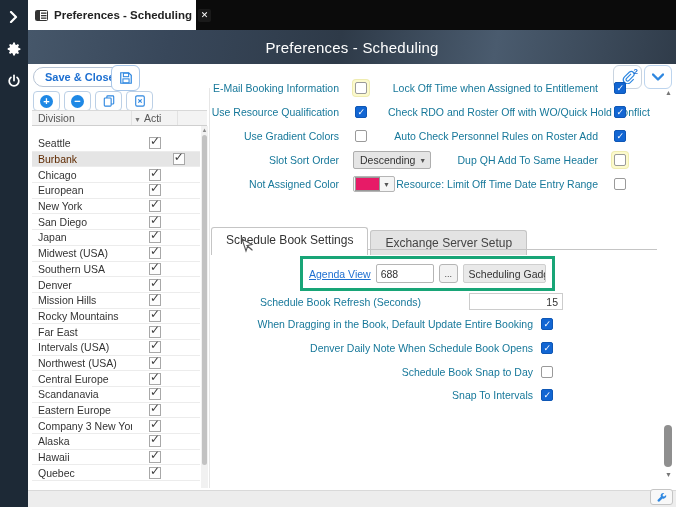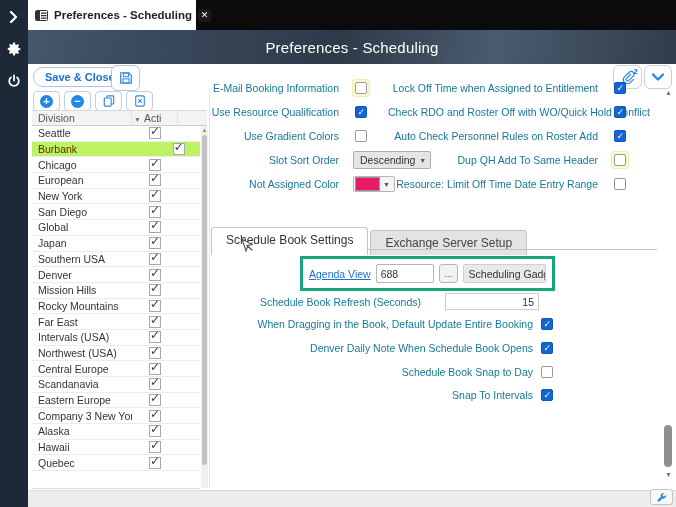--- a/index.html
+++ b/index.html
@@ -27,25 +27,25 @@
   .btn-attach .bdg{position:absolute;top:1px;right:3px;font-size:8px;color:#1d6fd1;font-weight:bold;}
   .btn-chev{position:absolute;right:4px;top:1px;width:26px;height:22px;background:#fff;border:1px solid #bcd4ee;border-radius:6px;display:flex;align-items:center;justify-content:center;cursor:pointer;}
   
   .dtoolbar{position:absolute;left:5px;top:27px;display:flex;gap:4px;}
   .dtb{width:25px;height:18px;border:1px solid #bcd0e6;border-radius:4px;background:#fff;display:flex;align-items:center;justify-content:center;cursor:pointer;}
   .circ{width:13px;height:13px;border-radius:50%;background:#1e88e5;color:#fff;font-size:11px;line-height:12px;text-align:center;font-weight:bold;}
   .dhead{position:absolute;left:4px;top:46px;width:175px;height:16px;background:#f3f3f3;border-top:1px solid #d8d8d8;border-bottom:1px solid #cfcfcf;display:flex;font-size:10.5px;color:#555;box-sizing:border-box;}
   .dhead .hc1{width:100px;padding-left:6px;line-height:15px;border-right:1px solid #e2e2e2;box-sizing:border-box;}
   .dhead .hc2{width:46px;line-height:15px;border-right:1px solid #e2e2e2;box-sizing:border-box;overflow:hidden;white-space:nowrap;}
   .dhead .arr{font-size:7px;color:#777;margin:0 3px 0 2px;}
-  .drows{position:absolute;left:4px;top:62px;width:168px;height:362px;overflow:hidden;border-bottom:1px solid #ddd;}
+  .drows{position:absolute;left:4px;top:72px;width:168px;height:362px;overflow:hidden;border-bottom:1px solid #ddd;}
   .drow{height:15.7px;display:flex;align-items:center;border-bottom:1px solid #ececec;font-size:10.5px;color:#333;cursor:pointer;box-sizing:border-box;}
   .drow .dname{width:100px;padding-left:6px;white-space:nowrap;overflow:hidden;box-sizing:border-box;}
   .drow .dcheck{width:46px;display:flex;justify-content:center;}
-  .drow.selected{background:#bef264;gap:32px;}
+  .drow.selected{background:#e5e5e5;gap:32px;}
   .drow.selected .dname{color:#5f2a00;}
   .tickbox{width:10px;height:10px;border:1px solid #a8a8a8;background:#fdfdfd;position:relative;}
   .dcheck.checked .tickbox:after{content:"✓";position:absolute;left:0px;top:-4px;font-size:12px;font-weight:bold;color:#3c3c3c;}
   .lscroll{position:absolute;left:173px;top:62px;width:7px;height:362px;background:#f1f1f1;}
   .lscroll .lup{color:#8a8a8a;font-size:6px;text-align:center;line-height:8px;}
   .lscroll .lthumb{position:absolute;left:1px;top:9px;width:5px;height:330px;background:#c2c2c2;border-radius:3px;}
   .vsep{position:absolute;left:181px;top:24px;width:1px;height:400px;background:#e6e6e6;}
   
   .spanel{position:absolute;left:183px;top:0;width:452px;height:426px;}
   .srow{display:flex;align-items:center;height:24px;gap:8px;}
@@ -74,21 +74,21 @@
   .cursor-icon{position:absolute;left:30px;top:174px;z-index:5;}
   
   .greenbox{position:absolute;left:89px;top:192px;width:237px;height:29px;border:3px solid #18a577;background:#fff;display:flex;align-items:center;gap:5px;padding:0 6px;box-sizing:content-box;}
   .agenda-link{font-size:10.5px;color:#1d6fd1;text-decoration:underline;white-space:nowrap;cursor:pointer;}
   .agenda-input{width:58px;height:19px;border:1px solid #b5b5b5;border-radius:2px;font-size:10.5px;padding:0 4px;box-sizing:border-box;font-family:inherit;color:#333;}
   .dots-btn{width:20px;height:19px;background:#f2f2f2;border:1px solid #b5b5b5;border-radius:3px;font-size:9px;color:#444;display:flex;align-items:center;justify-content:center;cursor:pointer;box-sizing:border-box;}
   .gadget{width:88px;height:19px;background:#e9e9e9;border:1px solid #cfcfcf;border-radius:2px;font-size:10.5px;color:#333;display:flex;align-items:center;padding:0 5px;box-sizing:border-box;white-space:nowrap;overflow:hidden;}
   
   .refresh-row{position:absolute;left:0;top:229px;display:flex;align-items:center;gap:20px;}
   .refresh-row .slabel{width:210px;margin-right:4px;}
-  .refresh-input{width:94px;height:17px;border:1px solid #ccc;font-size:10.5px;text-align:right;padding:0 4px;box-sizing:border-box;font-family:inherit;color:#333;}
+  .refresh-input{width:94px;height:17px;border:1px solid #ccc;font-size:10.5px;text-align:right;padding:0 4px;box-sizing:border-box;font-family:inherit;color:#333;margin-left:24px;}
   .bookrow{position:absolute;display:flex;align-items:center;}
   .bookrow .slabel{width:322px;margin-right:6px;}
   
   .vscroll{position:absolute;right:1px;top:24px;width:13px;height:392px;}
   .vscroll .va{color:#777;font-size:7px;text-align:center;height:10px;line-height:10px;cursor:pointer;}
   .vscroll .vadown{position:absolute;bottom:0;left:0;right:0;}
   .vscroll .vthumb{position:absolute;bottom:13px;left:2px;width:8px;height:42px;background:#8f8f8f;border-radius:4px;cursor:grab;}
   
   .footer{position:absolute;left:28px;bottom:0;width:648px;height:17px;background:#ededed;border-top:1px solid #d9d9d9;box-sizing:border-box;}
   .btn-wrench{position:absolute;right:3px;bottom:2px;width:21px;height:14px;background:#f8f8f8;border:1px solid #c5c5c5;border-radius:3px;display:flex;align-items:center;justify-content:center;cursor:pointer;}
@@ -217,34 +217,34 @@
         </div>
       </div>
 
       <div class="drow">
         <div class="dname">San Diego</div>
         <div class="dcheck checked">
           <span class="tickbox"></span>
         </div>
       </div>
 
-      <div class="drow">
-        <div class="dname">Global</div>
-        <div class="dcheck checked">
-          <span class="tickbox"></span>
-        </div>
-      </div>
 
       <div class="drow">
         <div class="dname">Japan</div>
         <div class="dcheck checked">
           <span class="tickbox"></span>
         </div>
       </div>
 
+      <div class="drow">
+        <div class="dname">Midwest (USA)</div>
+        <div class="dcheck checked">
+          <span class="tickbox"></span>
+        </div>
+      </div>
 
       <div class="drow">
         <div class="dname">Southern USA</div>
         <div class="dcheck checked">
           <span class="tickbox"></span>
         </div>
       </div>
 
       <div class="drow">
         <div class="dname">Denver</div>

